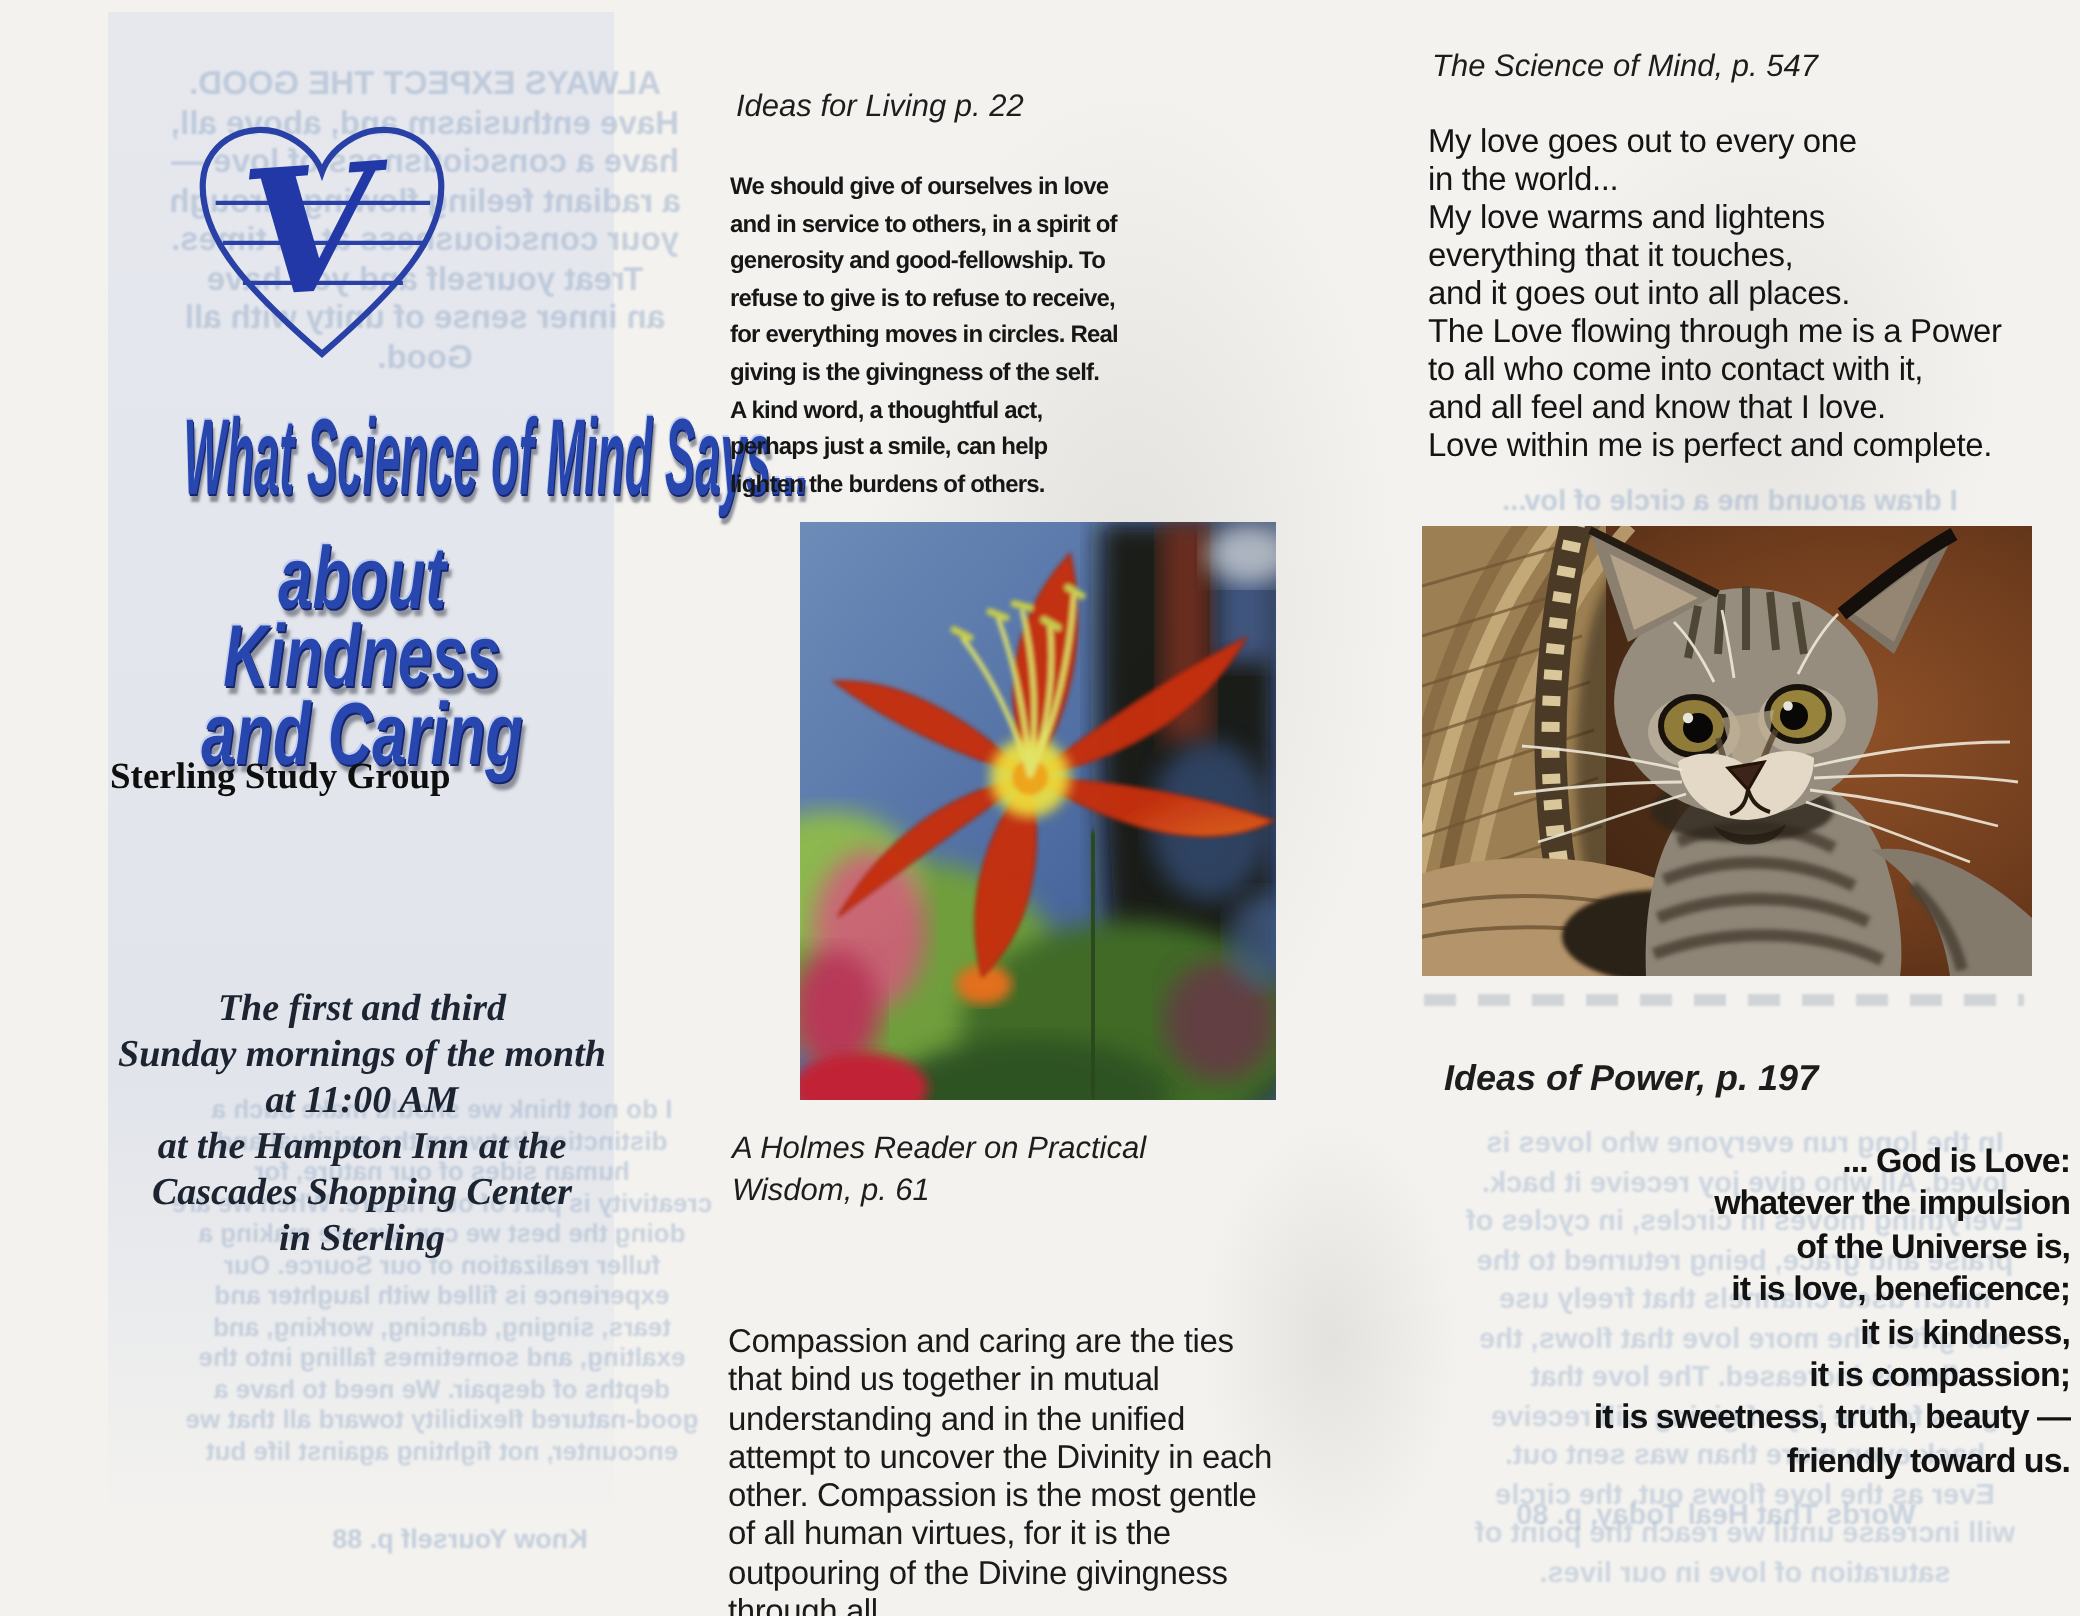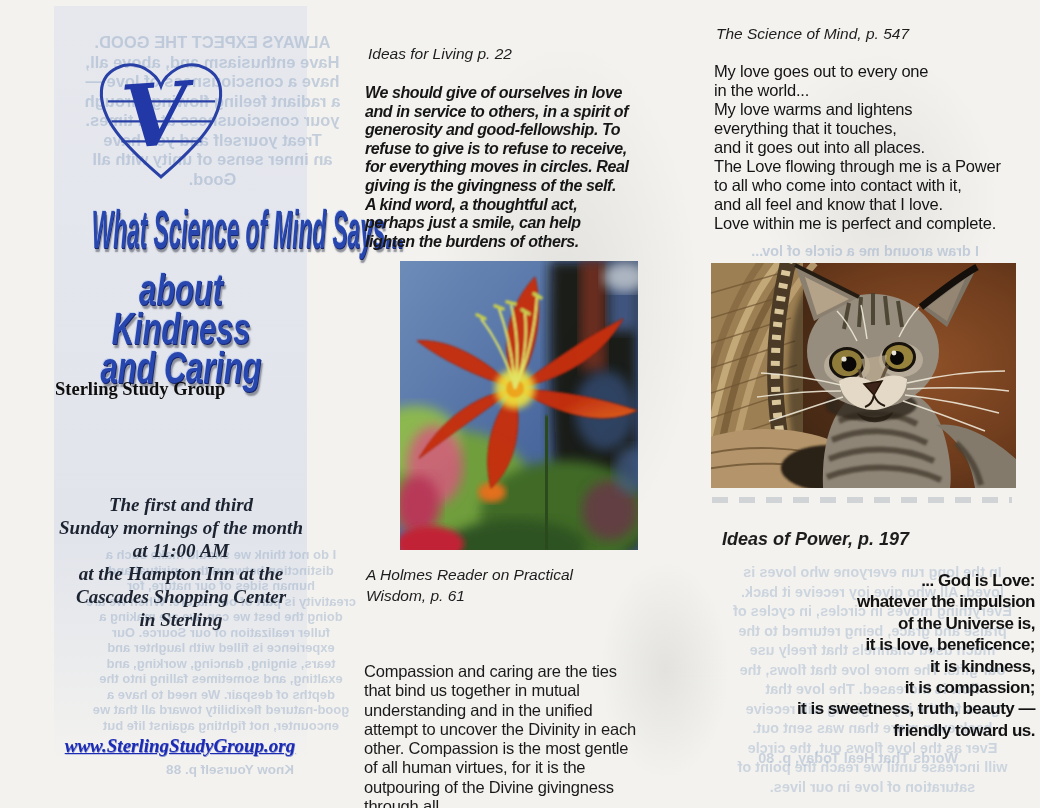--- a/index.html
+++ b/index.html
@@ -32,22 +32,22 @@
   #director{left:55px;top:424px;width:252px;z-index:2;text-align:center;white-space:pre-line;
       font-family:"Liberation Serif",serif;font-size:19px;line-height:24px;color:#555e6c;}
   #schedule{left:25px;top:493px;width:312px;z-index:2;text-align:center;white-space:pre-line;
       font-family:"Liberation Serif",serif;font-style:italic;font-weight:bold;font-size:19px;line-height:23px;color:#1c2331;}
   #website{left:40px;top:735px;width:280px;z-index:2;text-align:center;}
   #website a{font-family:"Liberation Serif",serif;font-style:italic;font-weight:bold;font-size:19px;
       color:#1b2bb4;text-decoration:underline;text-shadow:.5px .5px 0 rgba(27,43,180,.5);}
   
   .hdr{z-index:2;font-style:italic;font-size:15.5px;color:#1d1d1d;white-space:pre-line;line-height:20.5px;}
   #m-hdr1{left:368px;top:44px;width:320px;}
-  #m-body1{left:365px;top:84px;width:338px;z-index:2;font-weight:bold;font-size:16px;letter-spacing:-.4px;
-      line-height:18.6px;white-space:pre-line;color:#161616;font-style:italic;}
+  #m-body1{left:365px;top:84px;width:338px;z-index:2;font-weight:bold;font-size:12px;letter-spacing:-.4px;
+      line-height:18.6px;white-space:pre-line;color:#161616;}
   #flower{left:400px;top:261px;width:238px;height:289px;z-index:2;}
   #m-hdr2{left:366px;top:565px;width:320px;}
   #m-body2{left:364px;top:623px;width:342px;z-index:2;font-size:16.5px;letter-spacing:-.2px;
       line-height:19.3px;white-space:pre-line;color:#1a1a1a;margin-top:39px;}
   #r-hdr1{left:716px;top:24px;width:320px;}
   #r-poem{left:714px;top:62px;width:332px;z-index:2;font-size:16.5px;letter-spacing:-.2px;
       line-height:19px;white-space:pre-line;color:#141414;}
   #kitten{left:711px;top:263px;width:305px;height:225px;z-index:2;}
   #r-hdr2{left:722px;top:529px;width:300px;font-weight:bold;font-size:18px;}
   #r-quote{left:700px;top:570px;width:335px;z-index:2;text-align:right;font-weight:bold;font-size:17px;
@@ -115,23 +115,20 @@
   <div class="abs wordart" id="title-main">What Science of Mind Says...</div>
   <div class="abs wordart" id="title-sub">about Kindness
 and Caring</div>
   <div class="abs" id="org">Sterling Study Group</div>
   <div class="abs" id="schedule">The first and third
 Sunday mornings of the month
 at 11:00 AM
 at the Hampton Inn at the
 Cascades Shopping Center
 in Sterling</div>
-  <div class="abs" id="website">
-    <a href="#">www.SterlingStudyGroup.org</a>
-  </div>
 
   <div class="abs hdr" id="m-hdr1">Ideas for Living p. 22</div>
   <div class="abs" id="m-body1">We should give of ourselves in love
 and in service to others, in a spirit of
 generosity and good-fellowship.  To
 refuse to give is to refuse to receive,
 for everything moves in circles.  Real
 giving is the givingness of the self.
 A kind word, a thoughtful act,
 perhaps just a smile, can help

